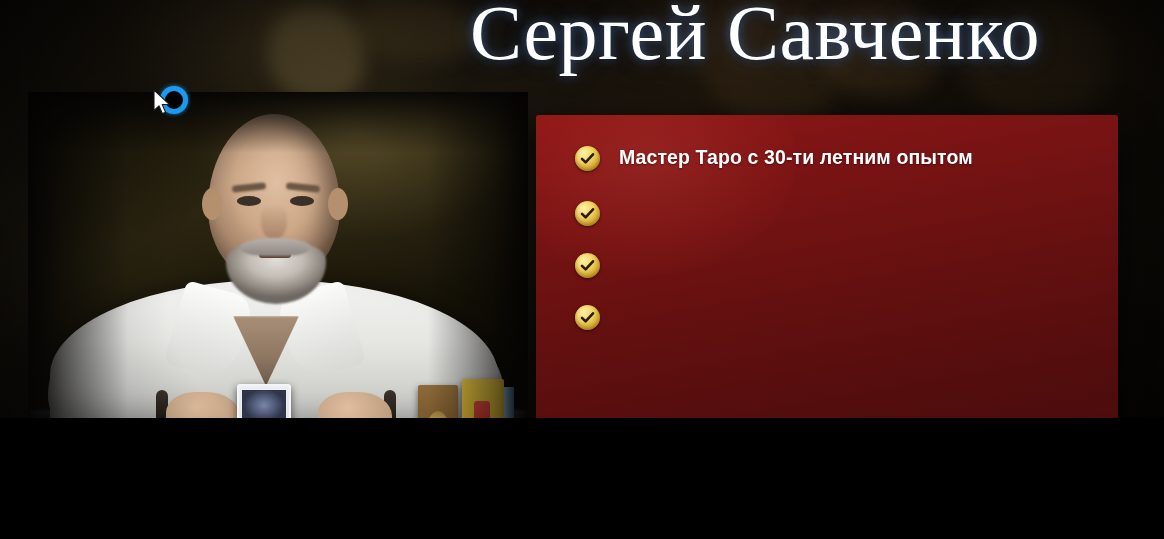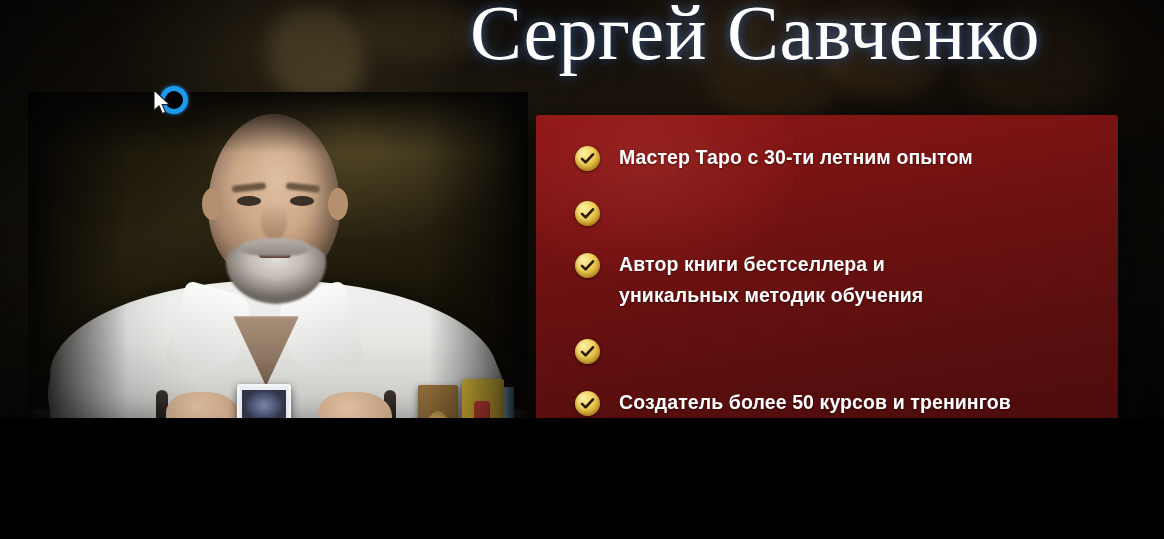--- a/index.html
+++ b/index.html
@@ -376,41 +376,30 @@
           </svg>
         </span>
       </div>
 
       <div class="bullet">
         <span class="check-badge">
           <svg width="17" height="17" viewBox="0 0 17 17" aria-hidden="true">
             <path d="M3 8.8 L6.6 12.4 L14 4.3" fill="none" stroke="#2b1d05" stroke-width="2.6" stroke-linecap="round" stroke-linejoin="round"></path>
           </svg>
         </span>
-        <span class="bullet-text">Автор книги бестселлера и
-уникальных методик обучения</span>
       </div>
 
       <div class="bullet">
         <span class="check-badge">
           <svg width="17" height="17" viewBox="0 0 17 17" aria-hidden="true">
             <path d="M3 8.8 L6.6 12.4 L14 4.3" fill="none" stroke="#2b1d05" stroke-width="2.6" stroke-linecap="round" stroke-linejoin="round"></path>
           </svg>
         </span>
       </div>
 
-      <div class="bullet">
-        <span class="check-badge">
-          <svg width="17" height="17" viewBox="0 0 17 17" aria-hidden="true">
-            <path d="M3 8.8 L6.6 12.4 L14 4.3" fill="none" stroke="#2b1d05" stroke-width="2.6" stroke-linecap="round" stroke-linejoin="round"></path>
-          </svg>
-        </span>
-        <span class="bullet-text">Создатель более 50 курсов и тренингов
-по Таро, Магии, Рунам</span>
-      </div>
 
     </div>
   </div>
 
   <div class="bottom-black"></div>
 
   <div class="busy-ring"></div>
   <span class="cursor">
     <svg width="20" height="28" viewBox="0 0 20 28" aria-hidden="true">
       <path d="M2 1 L2 21.5 L7 16.8 L10.4 24.6 L13.6 23.2 L10.2 15.6 L17 15.2 Z" fill="#ffffff" stroke="#1a1a1a" stroke-width="1.1" stroke-linejoin="round"></path>

